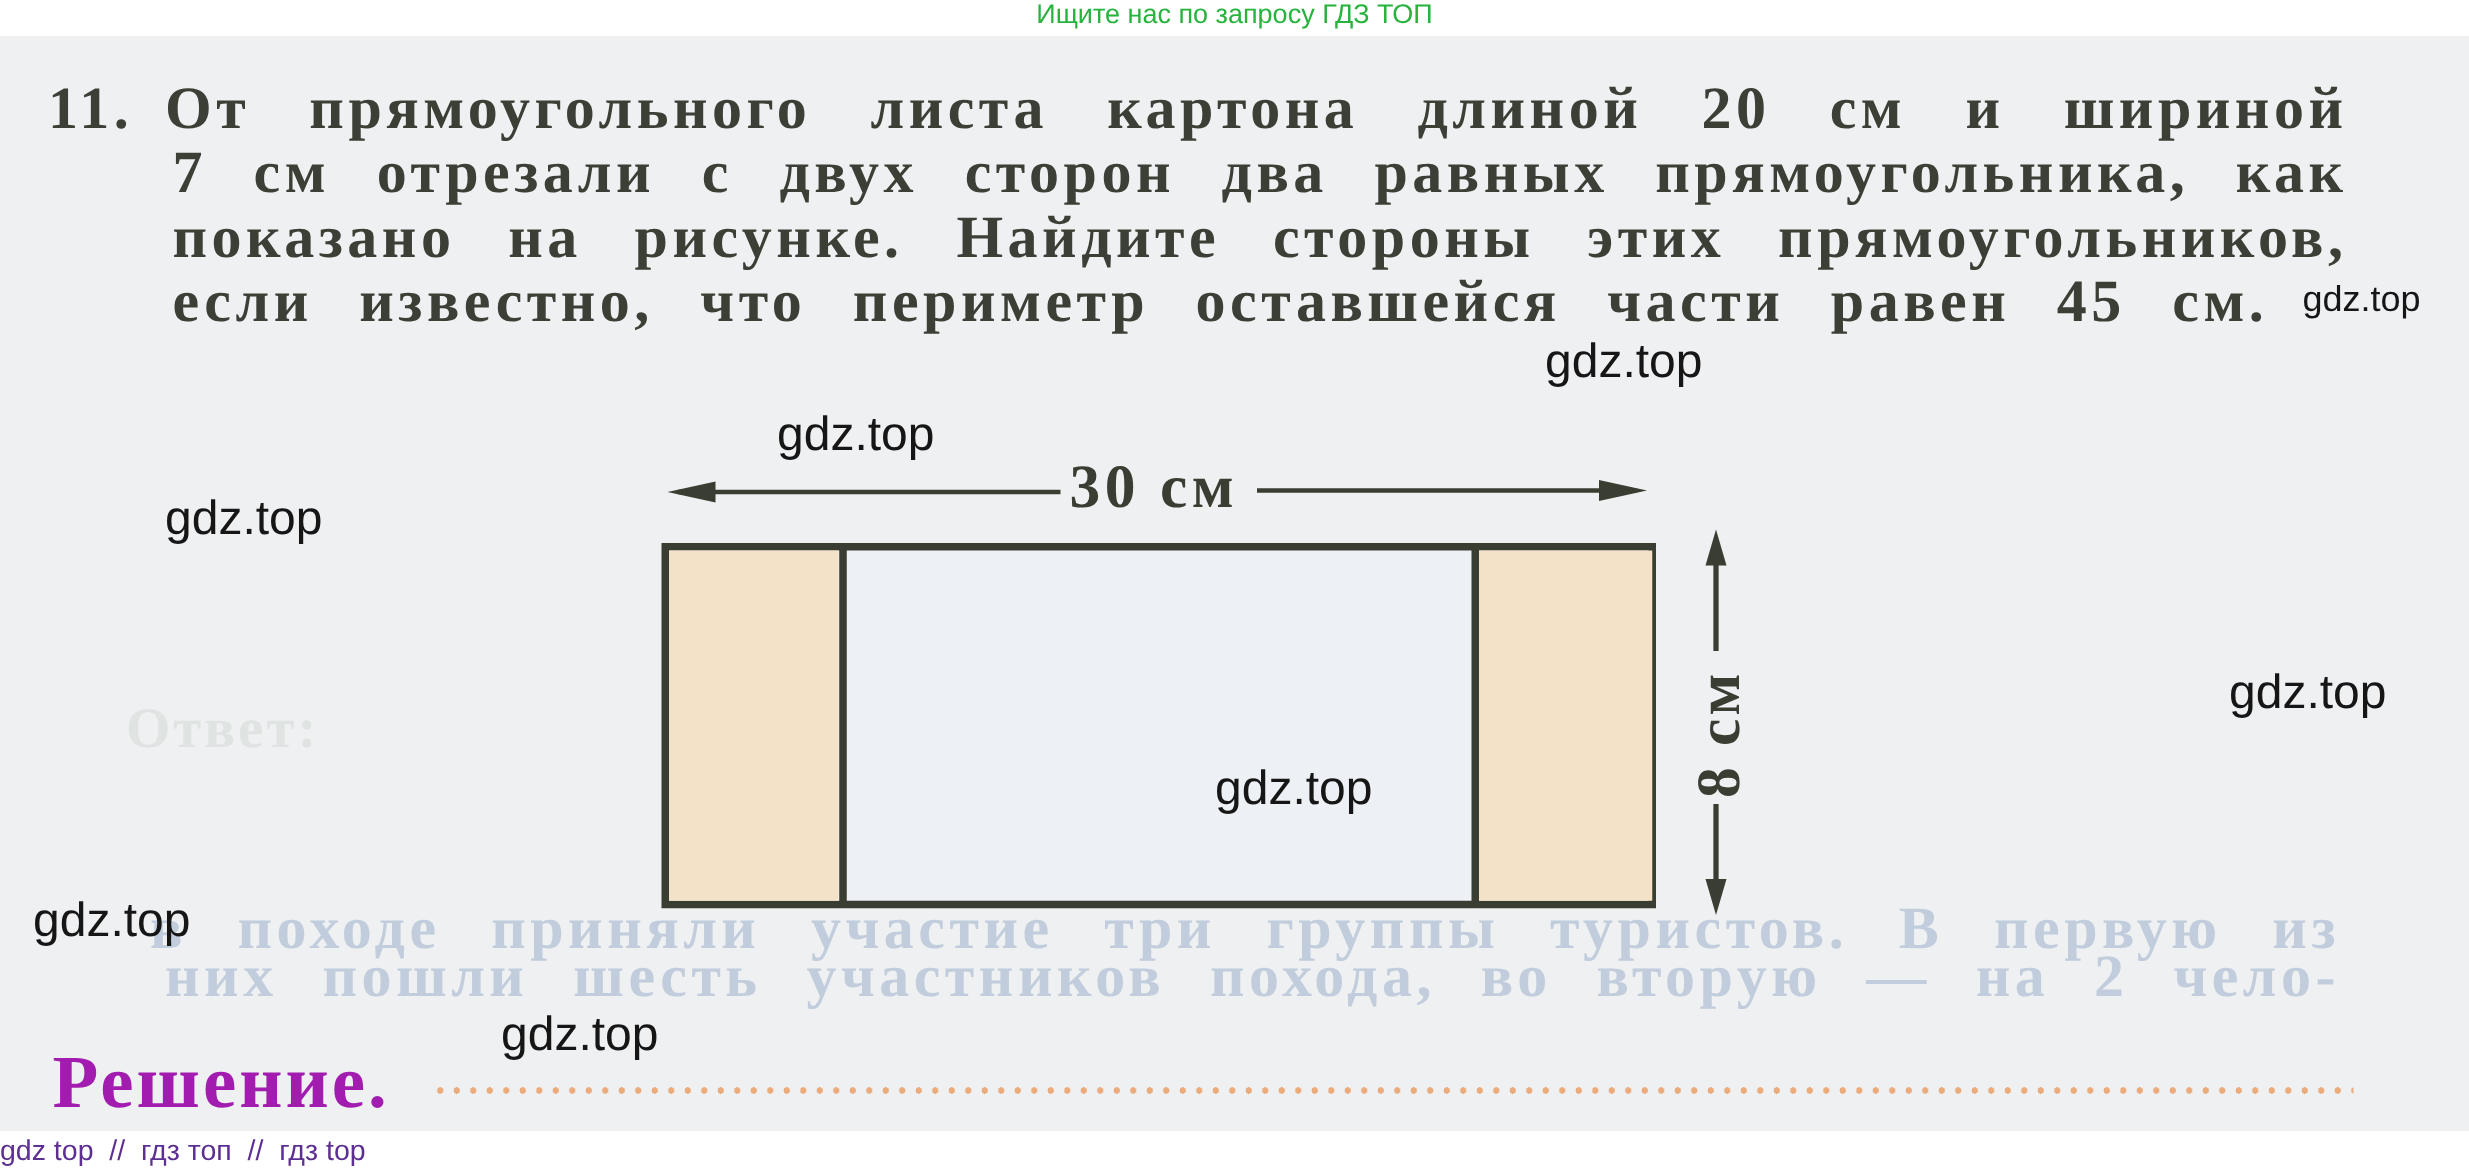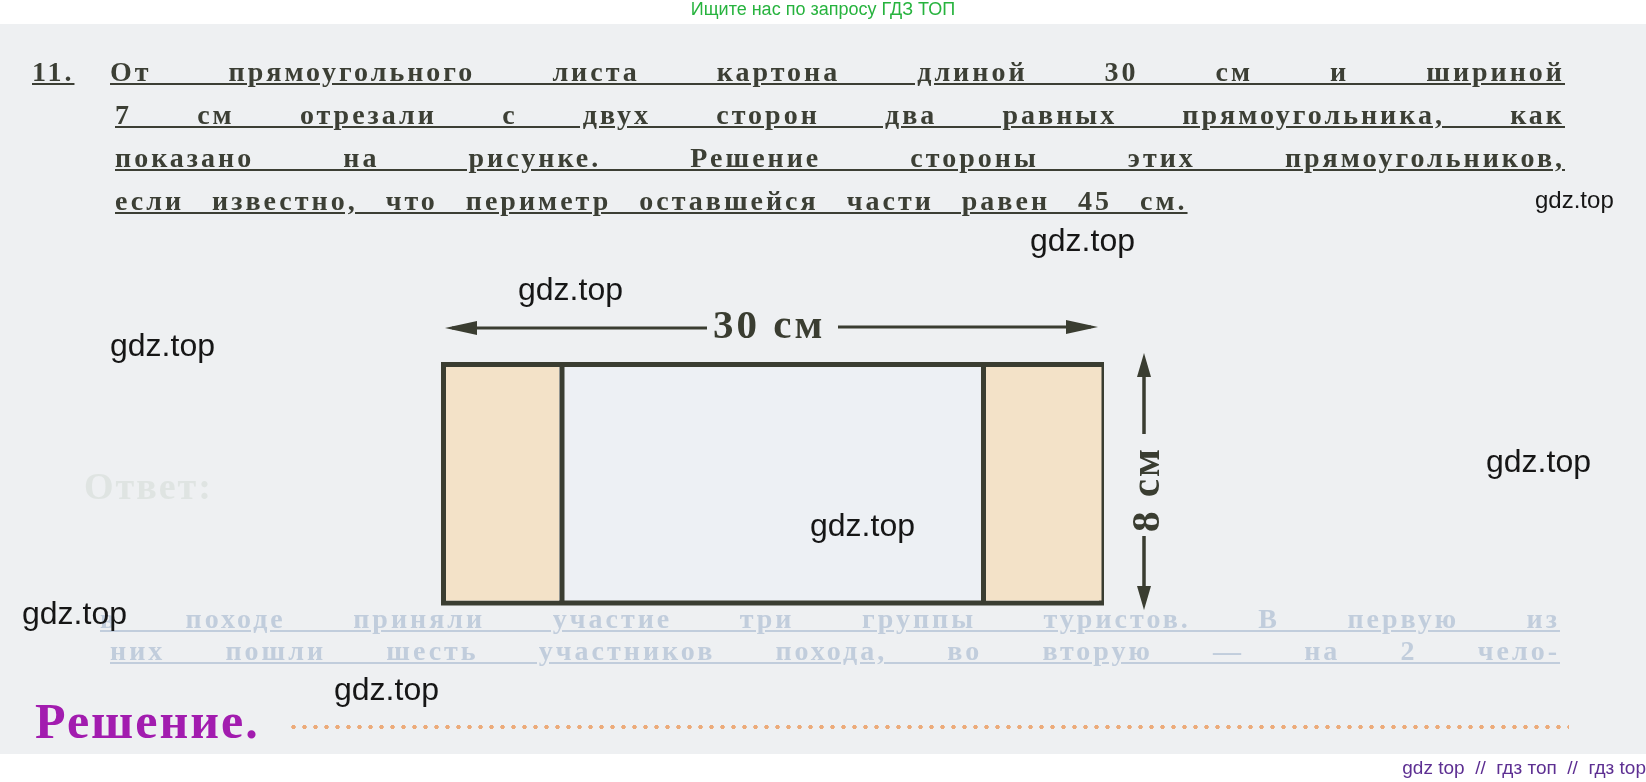--- a/index.html
+++ b/index.html
@@ -1,40 +1,40 @@
 <!DOCTYPE html>
 <html><head>
 <meta charset="utf-8">
 <style>
   html,body{margin:0;padding:0;}
   body{width:1646px;height:782px;background:#ffffff;position:relative;overflow:hidden;
        font-family:"Liberation Sans",sans-serif;}
   .abs{position:absolute;}
   .serif{font-family:"Liberation Serif",serif;font-weight:bold;color:#3c3f35;}
-  .line{font-size:28px;line-height:40px;white-space:nowrap;letter-spacing:3px;text-decoration:underline;}
+  .line{font-size:40px;line-height:40px;white-space:nowrap;letter-spacing:3px;}
   .just{text-align:justify;text-align-last:justify;white-space:normal;}
   .wm{font-family:Liberation Sans, sans-serif;font-size:32px;line-height:32px;color:#161616;z-index:3;}
   .dots{height:6px;background-image:radial-gradient(circle at 2.5px 3px,#ecab7a 2px,rgba(0,0,0,0) 2.3px);
         background-size:11px 6px;background-repeat:repeat-x;}
   .faint{color:#c1cddc;}
 </style>
 </head>
 <body>
 
 <div class="abs" style="left:0;top:24px;width:1646px;height:730px;background:#eef0f2;"></div>
 
 <div class="abs" style="left:0;top:-3px;width:1646px;text-align:center;font-size:18px;line-height:24px;color:#27b33e;">Ищите нас по запросу ГДЗ ТОП</div>
 
 <div class="abs serif line" style="left:32px;top:52px;">11.</div>
 
-<div class="abs serif line just" style="left:110px;top:52px;width:1455px;">От прямоугольного листа картона длиной 30 см и шириной</div>
+<div class="abs serif line just" style="left:110px;top:52px;width:1455px;">От прямоугольного листа картона длиной 20 см и шириной</div>
 
 <div class="abs serif line just" style="left:115px;top:95px;width:1450px;">7 см отрезали с двух сторон два равных прямоугольника, как</div>
 
-<div class="abs serif line just" style="left:115px;top:138px;width:1450px;">показано на рисунке. Решение стороны этих прямоугольников,</div>
+<div class="abs serif line just" style="left:115px;top:138px;width:1450px;">показано на рисунке. Найдите стороны этих прямоугольников,</div>
 
 <div class="abs serif line" style="left:115px;top:181px;word-spacing:18px;">если известно, что периметр оставшейся части равен 45 см.</div>
 
 <div class="abs wm" style="left:1535px;top:188px;font-size:24px;line-height:24px;">gdz.top</div>
 
 <div class="abs wm" style="left:1030px;top:224px;">gdz.top</div>
 
 <div class="abs wm" style="left:518px;top:273px;">gdz.top</div>
 
 <div class="abs wm" style="left:110px;top:329px;">gdz.top</div>
@@ -83,13 +83,13 @@
 </svg>
 
 <div class="abs serif line just faint" style="left:100px;top:599px;width:1460px;">в походе приняли участие три группы туристов. В первую из</div>
 
 <div class="abs serif line just faint" style="left:110px;top:631px;width:1450px;">них пошли шесть участников похода, во вторую — на 2 чело-</div>
 
 <div class="abs serif" style="left:35px;top:696px;font-size:50px;line-height:50px;letter-spacing:2px;color:#a21caf;">Решение.</div>
 
 <div class="abs dots" style="left:291px;top:724px;width:1278px;"></div>
 
-<div class="abs" style="left:0;top:758px;width:1646px;text-align:right;font-size:19px;line-height:20px;color:#5d2f92;">gdz top&nbsp; //&nbsp; гдз топ&nbsp; //&nbsp; гдз top</div>
+<div class="abs" style="left:0;top:758px;width:1646px;text-align:left;font-size:19px;line-height:20px;color:#5d2f92;">gdz top&nbsp; //&nbsp; гдз топ&nbsp; //&nbsp; гдз top</div>
 
 </body></html>

